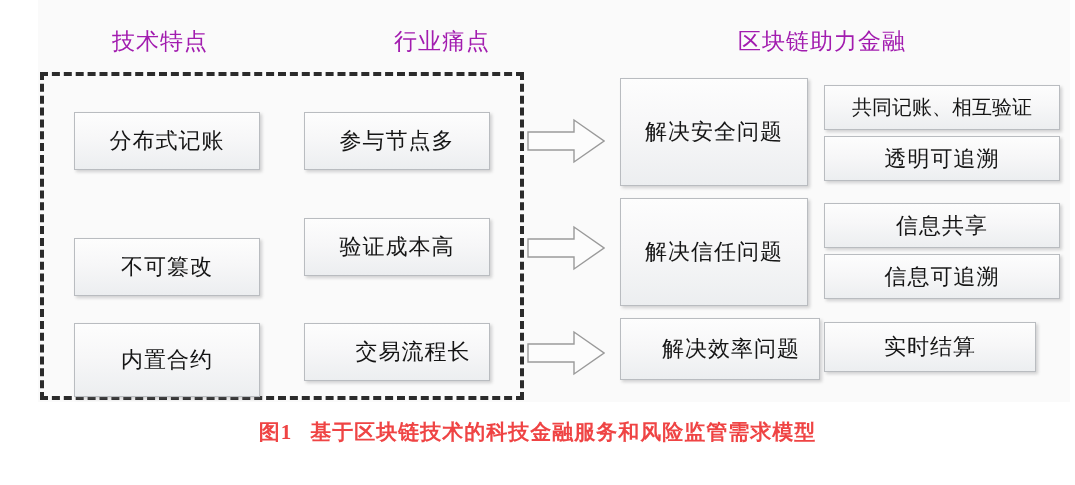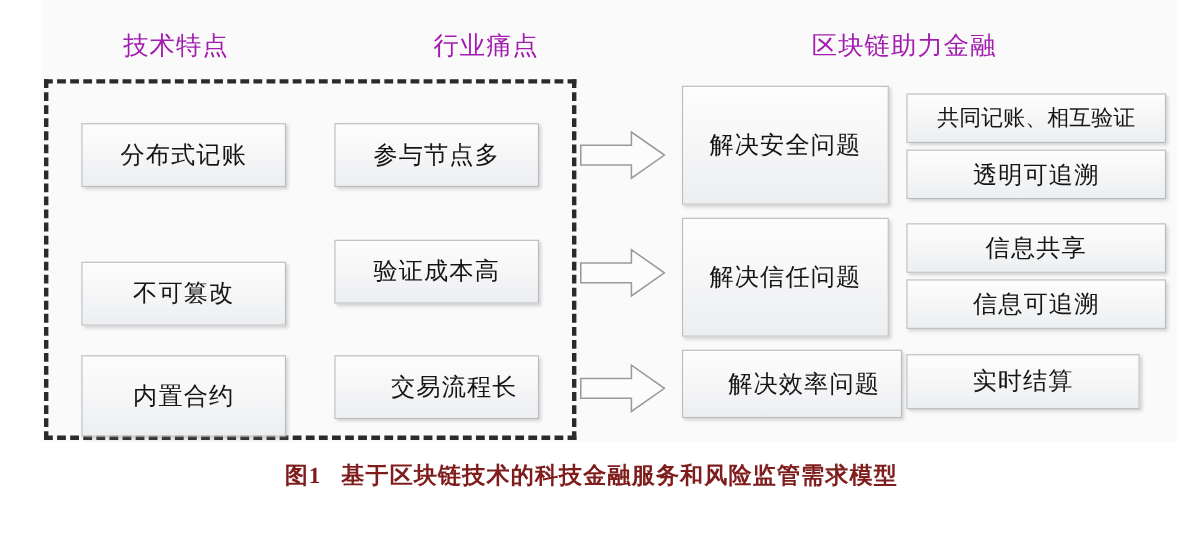--- a/index.html
+++ b/index.html
@@ -111,21 +111,21 @@
   
   .caption {
     position: absolute;
     left: 0;
     top: 418px;
     width: 1075px;
     text-align: center;
     font-size: 21px;
     font-weight: bold;
     letter-spacing: 1px;
-    color: #7f1d1d;
+    color: #ef4444;
     font-family: "Liberation Serif", "DejaVu Serif", serif;
   }
   .caption .cap-num { margin-right: 18px; }
 </style>
 </head>
 <body>
 
 <div id="root">
 
   <div class="panel"></div>

